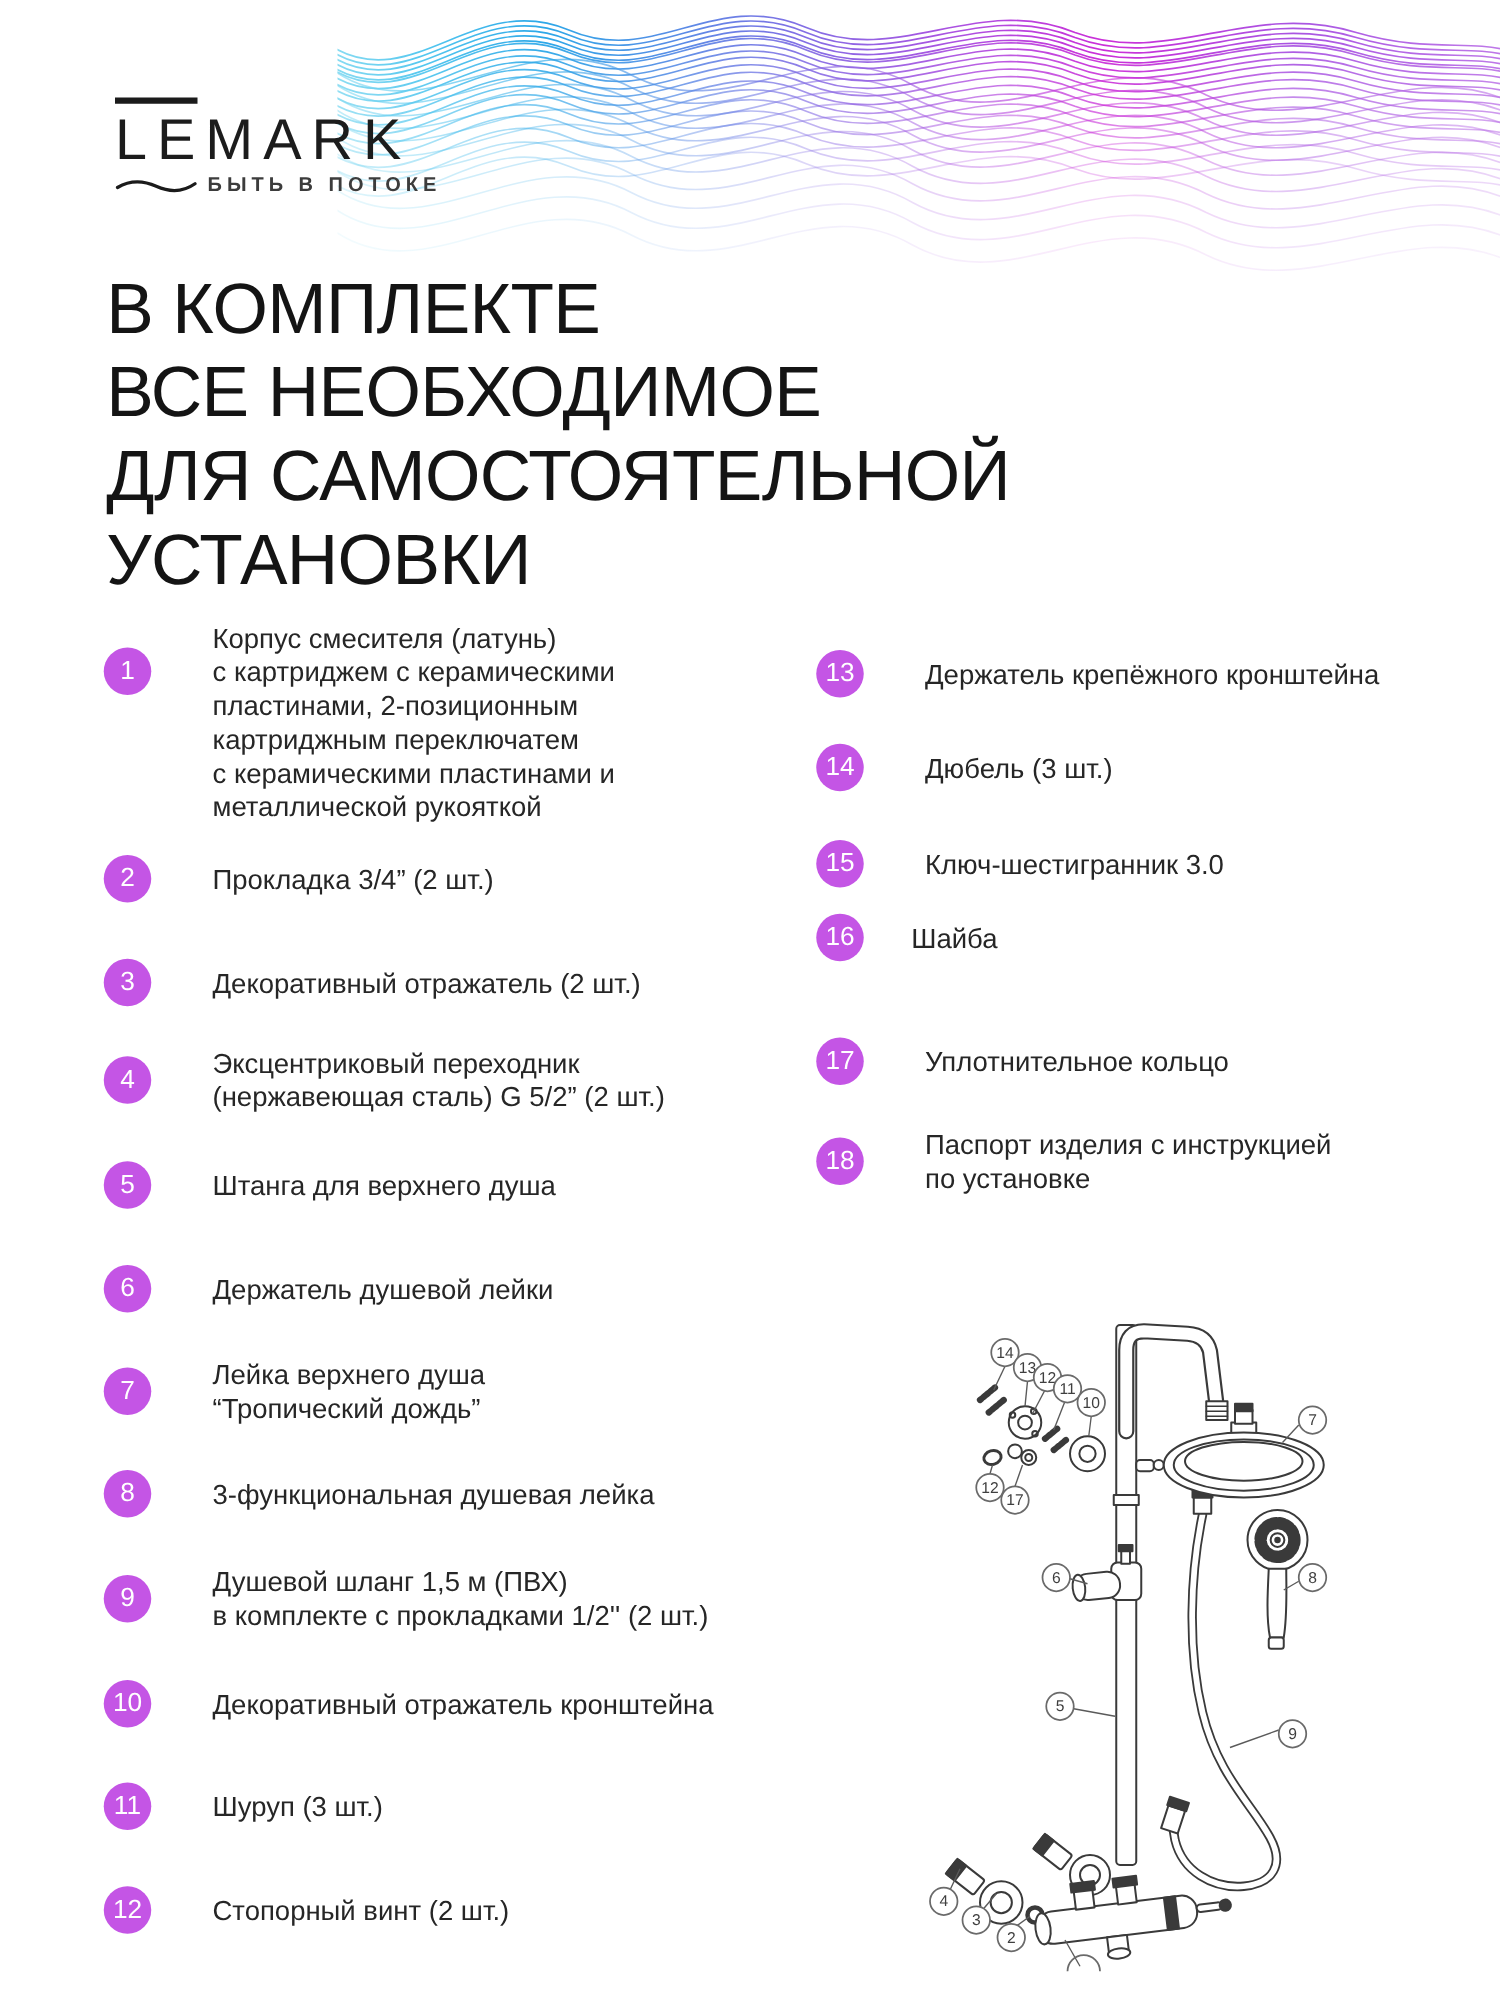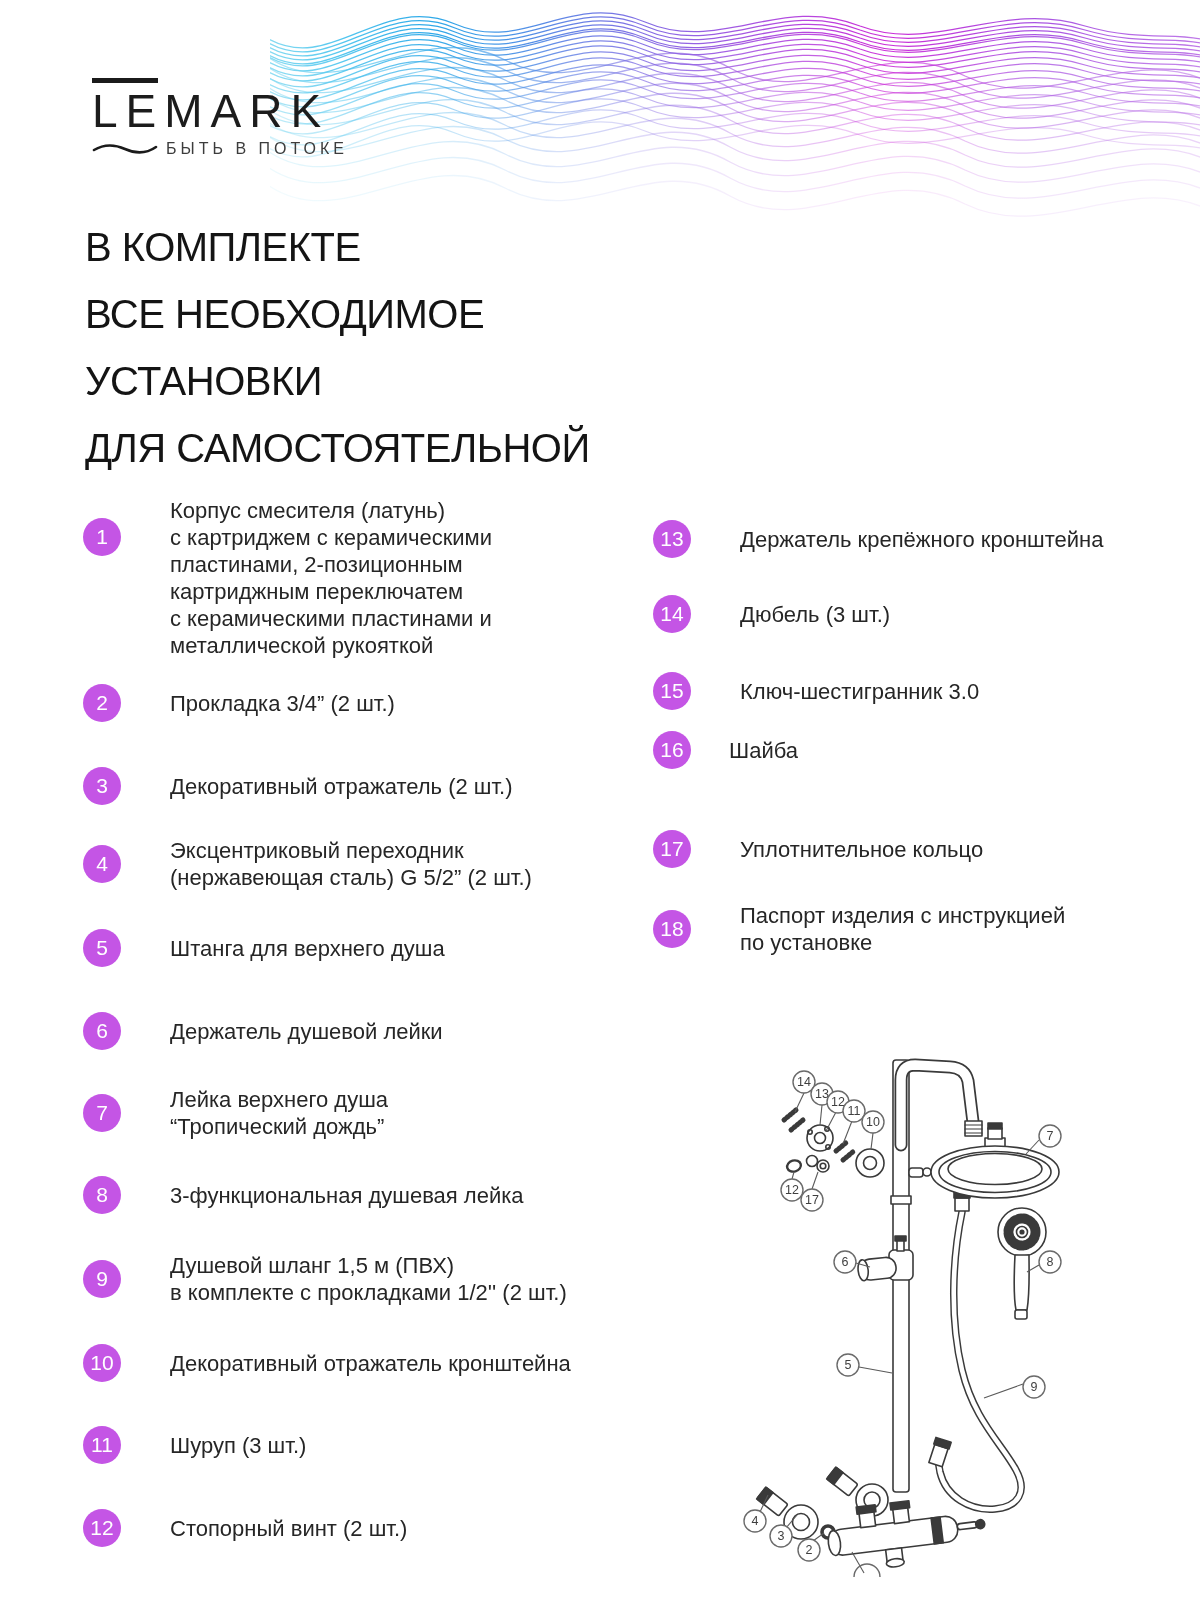--- a/index.html
+++ b/index.html
@@ -8,24 +8,24 @@
   .page{position:absolute;inset:0;width:1200px;height:1215px;background:#fff;}
 
   
   .waves{position:absolute;left:270px;top:0;width:930px;height:230px;pointer-events:none;}
 
   
   .logo{position:absolute;left:92px;top:78px;}
   .logo-overline{width:66px;height:5px;background:#1b1b1b;margin-bottom:5px;}
   .logo-word{font-size:46px;line-height:46px;font-weight:500;letter-spacing:8px;color:#1c1c1c;}
   .logo-tagrow{display:flex;align-items:center;gap:8px;margin-top:6px;}
-  .logo-tag{font-size:16px;letter-spacing:4px;color:#3c3c3c;font-weight:400;}
-
-  
-  .heading{position:absolute;left:85px;top:214px;font-size:40px;line-height:67px;
+  .logo-tag{font-size:16px;letter-spacing:4px;color:#3c3c3c;font-weight:700;}
+
+  
+  .heading{position:absolute;left:85px;top:214px;font-size:57px;line-height:67px;
            color:#141414;font-weight:400;letter-spacing:-0.5px;}
 
   
   .item{position:absolute;display:flex;gap:49px;align-items:center;}
   .item.top-align{align-items:flex-start;}
   .badge{flex:0 0 38px;width:38px;height:38px;border-radius:50%;
          display:flex;align-items:center;justify-content:center;
          color:#fff;font-size:21px;font-weight:400;}
   .item.top-align .badge{margin-top:21px;}
   .item-label{font-size:22px;line-height:27px;color:#262626;white-space:pre-line;}
@@ -95,22 +95,22 @@
       <svg width="66" height="14" viewBox="0 0 66 14">
         <path d="M2,8 C12,2 22,2 33,7 C44,12 54,12 64,5" fill="none" stroke="#1b1b1b" stroke-width="2.6" stroke-linecap="round"></path>
       </svg>
       <span class="logo-tag">БЫТЬ В ПОТОКЕ</span>
     </div>
   </div>
 
   <div class="heading">
     <div>В КОМПЛЕКТЕ</div>
     <div>ВСЕ НЕОБХОДИМОЕ</div>
+    <div>ДЛЯ  САМОСТОЯТЕЛЬНОЙ</div>
     <div>УСТАНОВКИ</div>
-    <div>ДЛЯ  САМОСТОЯТЕЛЬНОЙ</div>
   </div>
 
   <div class="item top-align" style="left:83px;top:497px;">
     <div class="badge" style="background:#c455e5">1</div>
     <div class="item-label">Корпус смесителя (латунь)
 с картриджем с керамическими
 пластинами, 2-позиционным
 картриджным переключатем
 с керамическими пластинами и
 металлической рукояткой</div>

